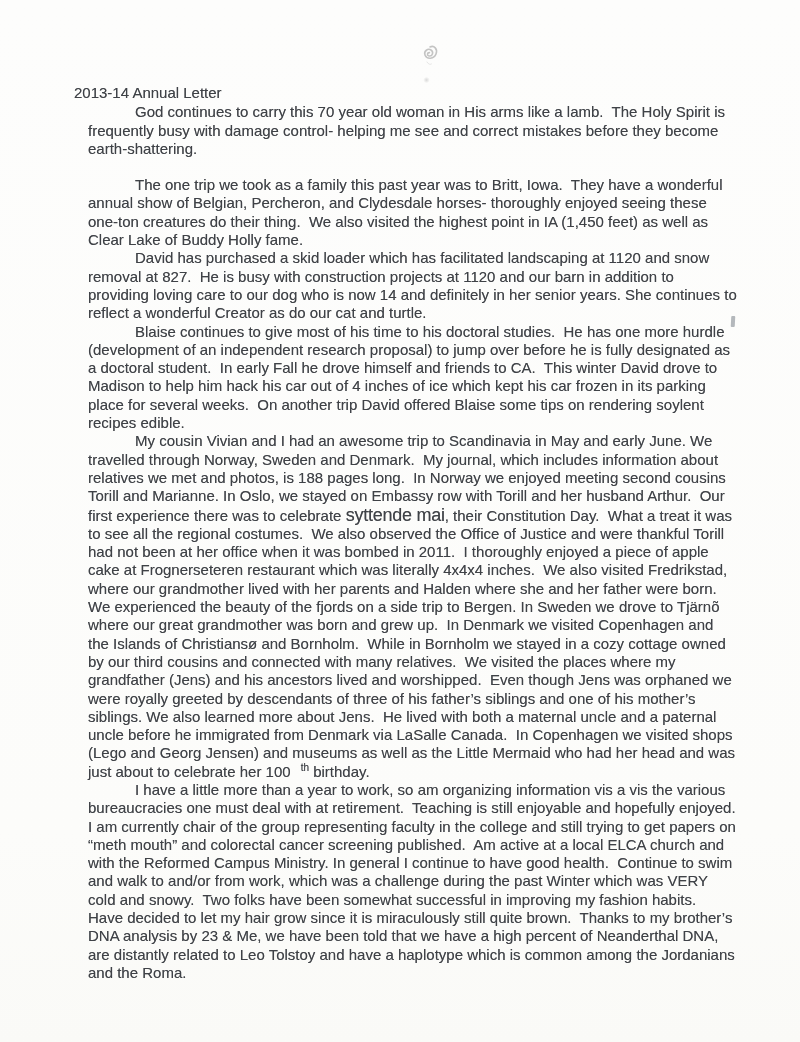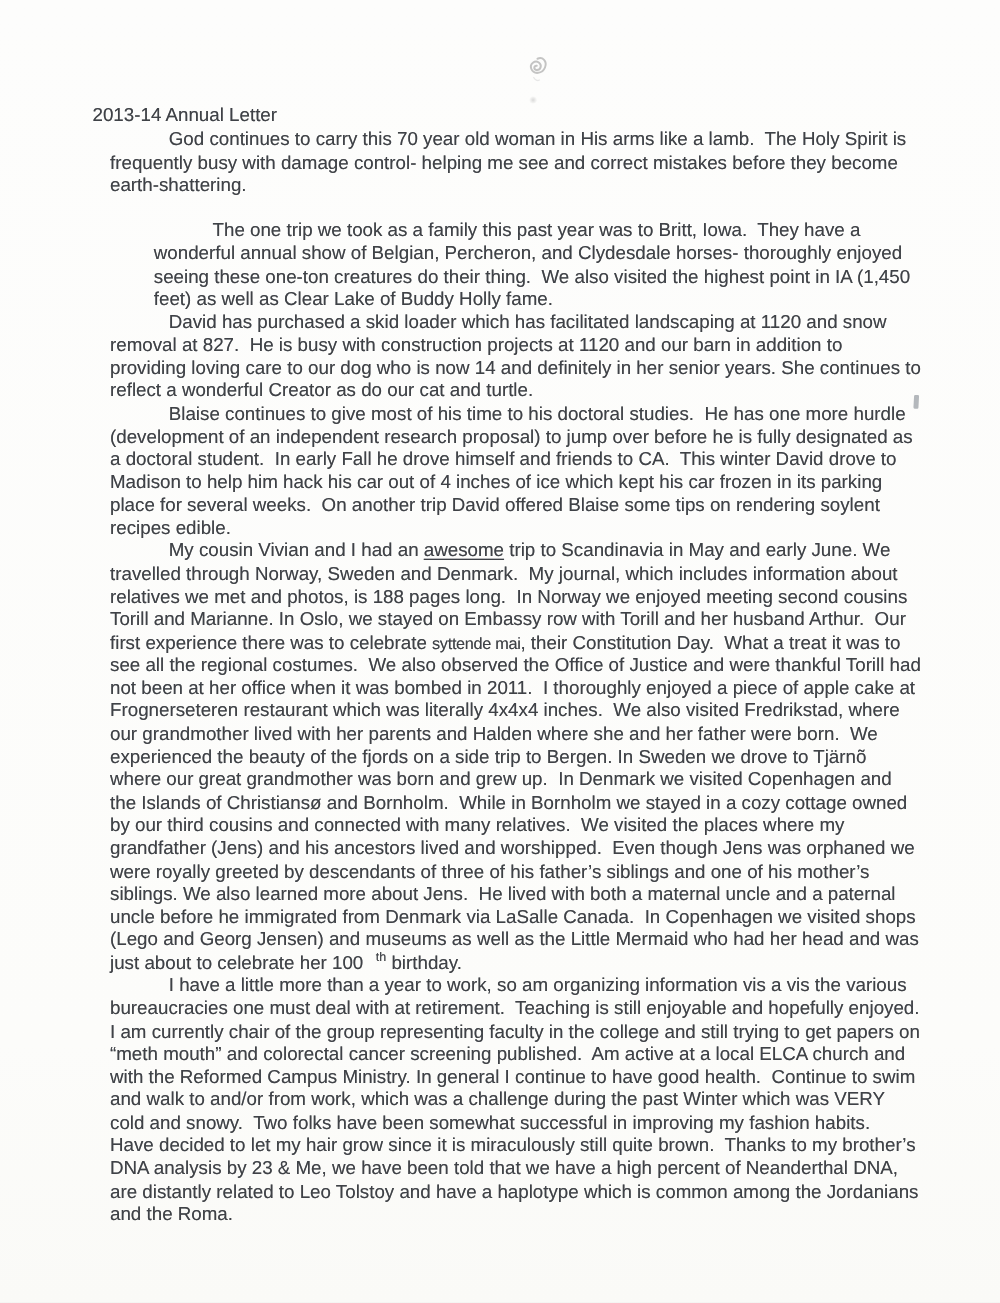--- a/index.html
+++ b/index.html
@@ -29,24 +29,24 @@
     margin: 0 0 1px 0;
     font-weight: normal;
     font-size: 15px;
   }
   .para {
     margin: 0;
     white-space: pre-wrap;
   }
   .para.indent { text-indent: 47px; }
   .para.intro-italic { }
-  .para.spacer { margin-top: 18px; margin-left: 35px; }
-  .u { text-decoration: underline; text-underline-offset: 2px; }
+  .para.spacer { margin-top: 18px; }
+  .u { text-underline-offset: 2px; }
   .sup { vertical-align: super; font-size: 10px; line-height: 0; padding-left: 10px; }
-  .alt { font-size: 13px; letter-spacing: -0.25px; text-align: right; }
+  .alt { font-size: 18px; letter-spacing: -0.25px; text-align: right; }
   .squiggle {
     position: absolute; left: 419px; top: 43px;
     width: 22px; height: 26px;
     opacity: 0.75;
   }
   .smudge {
     position: absolute; left: 423px; top: 77px;
     width: 7px; height: 6px; border-radius: 50%;
     background: radial-gradient(circle, rgba(150,150,150,0.35) 0%, rgba(150,150,150,0) 70%);
   }

